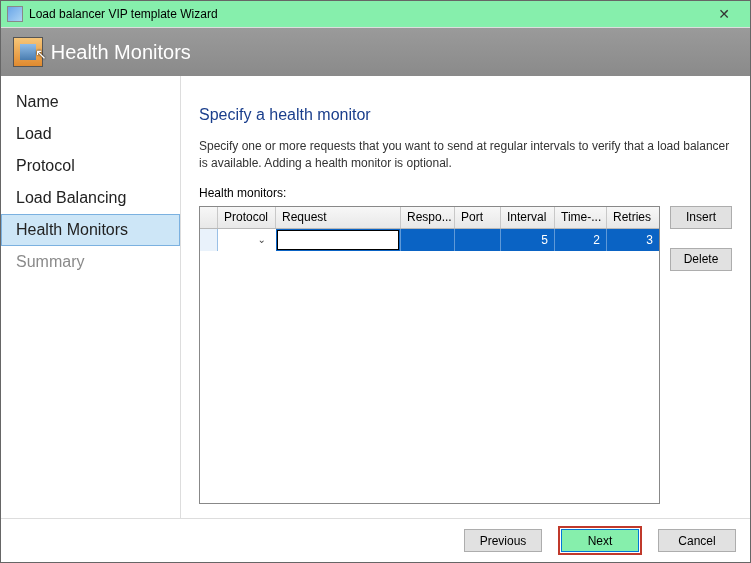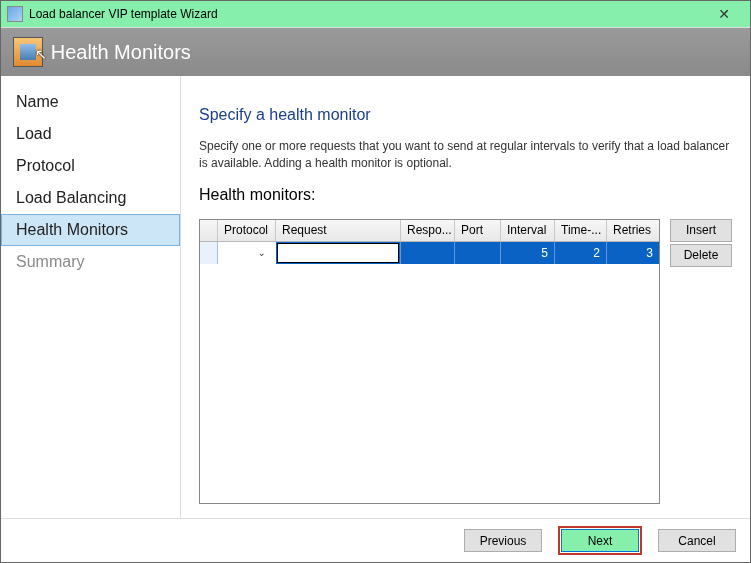--- a/index.html
+++ b/index.html
@@ -15,21 +15,21 @@
   .banner .cursor { position:relative; left:-14px; top:2px; font-size:14px; color:#fff; filter:drop-shadow(0 0 1px #000); pointer-events:none; }
   .banner-title { font-size: 20px; font-weight: 400; margin-left: -10px; }
   .body { flex:1; display:flex; min-height:0; }
   .sidebar { width: 180px; border-right: 1px solid #ddd; padding-top: 10px; }
   .sidebar .nav-item { padding: 6px 14px; font-size: 16px; color: #222; cursor: default; border:1px solid transparent; }
   .sidebar .nav-item.disabled { color: #8a8a8a; }
   .sidebar .nav-item.selected { background: #cde6f7; border:1px solid #7bb1e0; }
   .content { flex:1; padding: 14px 18px 0 18px; display:flex; flex-direction:column; min-height:0; }
   .content h2 { margin:16px 0 14px 0; font-size: 16px; font-weight: 400; color: #1a3e8c; }
   .desc { font-size: 12px; color: #333; line-height: 1.4; margin-bottom: 14px; }
-  .grid-label { font-size: 16px; margin-bottom: 15px; }
+  .grid-label { font-size: 12px; margin-bottom: 6px; }
   .grid-area { display:flex; gap:10px; flex:1; min-height:0; }
   .grid { flex:1; border:1px solid #888; background:#fff; display:flex; flex-direction:column; min-height:0; }
   .grid-head { display:flex; background: linear-gradient(#f7f7f7,#e8e8e8); border-bottom:1px solid #b8b8b8; height:22px; }
   .sel-col { width:18px; }
   .col { border-right:1px solid #c8c8c8; padding:0 6px; display:flex; align-items:center; font-size:12px; white-space:nowrap; overflow:hidden; }
   .grid-head .col { color:#000; }
   .c-proto { width:58px; }
   .c-req { flex:1; min-width:80px; }
   .c-resp { width:54px; }
   .c-port { width:46px; }
@@ -39,21 +39,21 @@
   .grid-row { display:flex; height:22px; background:#0a63c4; color:#fff; }
   .grid-row .sel-cell { width:18px; background:#e9f2fb; border-right:1px solid #9ac0e6; }
   .grid-row .col { border-right:1px solid rgba(255,255,255,0.35); }
   .grid-row .c-ret { border-right:none; }
   .grid-row .num { justify-content:flex-end; }
   .proto-cell { background:#fff; color:#000; display:flex; align-items:center; justify-content:flex-end; position:relative; }
   .chev { font-size:10px; color:#444; margin-right:3px; }
   .req-cell { padding:1px; }
   .req-input { width:100%; height:100%; border:1px solid #000; background:#fff; color:#000; font-size:12px; padding:0 2px; outline:none; }
   .grid-fill { flex:1; background:#fff; }
-  .side-buttons { width:62px; display:flex; flex-direction:column; gap:2px; }
+  .side-buttons { width:62px; display:flex; flex-direction:column; gap:19px; }
   .btn { height:23px; background:#e1e1e1; border:1px solid #adadad; font-size:12px; color:#000; display:flex; align-items:center; justify-content:center; cursor:default; }
   .footer { height:44px; border-top:1px solid #ddd; display:flex; align-items:center; justify-content:flex-end; gap:16px; padding:0 14px; }
   .footer .btn { width:78px; }
   .next-wrap { border:2px solid #c0392b; padding:1px; }
   .next-wrap .btn { border:1px solid #0078d7; background:#86efac; }
 </style>
 </head>
 <body>
 
 <div class="window">

